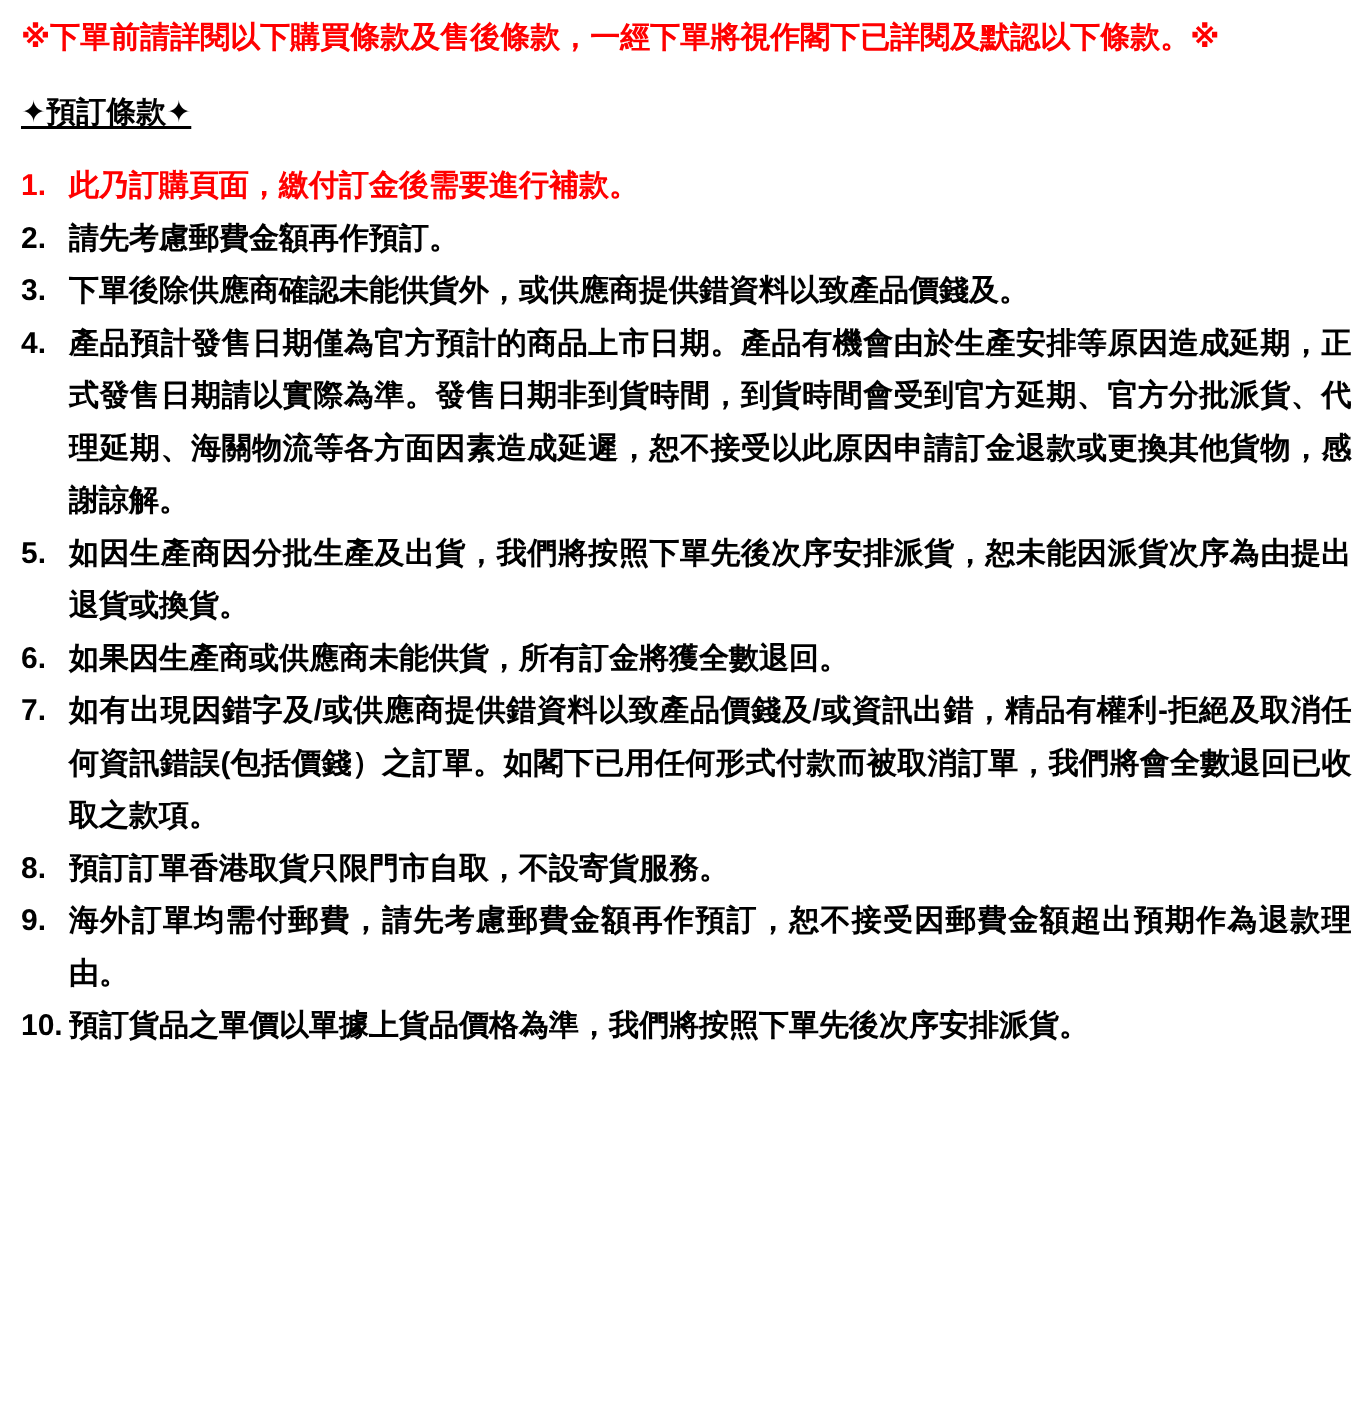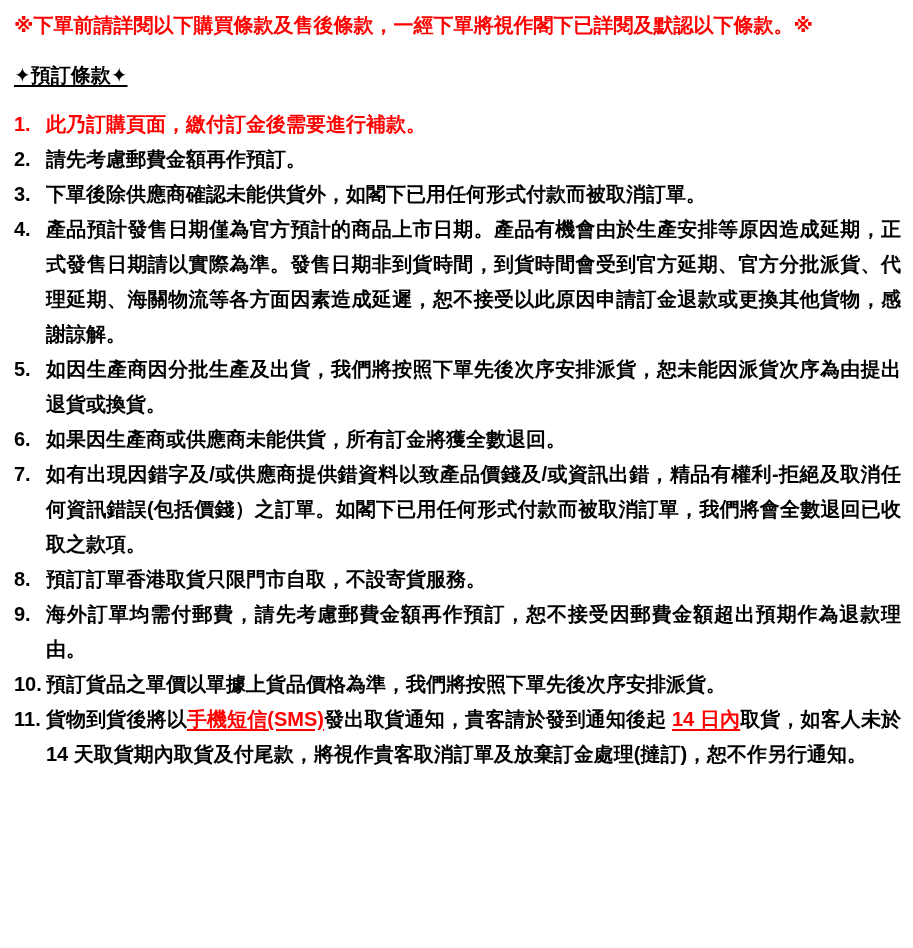--- a/index.html
+++ b/index.html
@@ -53,21 +53,21 @@
     <div class="txt"><span class="red">此乃訂購頁面，繳付訂金後需要進行補款。</span></div>
   </div>
 
   <div class="term">
     <span class="num">2.</span>
     <div class="txt"><span>請先考慮郵費金額再作預訂。</span></div>
   </div>
 
   <div class="term">
     <span class="num">3.</span>
-    <div class="txt"><span>下單後除供應商確認未能供貨外，如閣下已用任何形式付款而被取消訂單。</span></div>
+    <div class="txt"><span>下單後除供應商確認未能供貨外，或供應商提供錯資料以致產品價錢及。</span></div>
   </div>
 
   <div class="term">
     <span class="num">4.</span>
     <div class="txt"><span>產品預計發售日期僅為官方預計的商品上市日期。產品有機會由於生產安排等原因造成延期，正式發售日期請以實際為準。發售日期非到貨時間，到貨時間會受到官方延期、官方分批派貨、代理延期、海關物流等各方面因素造成延遲，恕不接受以此原因申請訂金退款或更換其他貨物，感謝諒解。</span></div>
   </div>
 
   <div class="term">
     <span class="num">5.</span>
     <div class="txt"><span>如因生產商因分批生產及出貨，我們將按照下單先後次序安排派貨，恕未能因派貨次序為由提出退貨或換貨。</span></div>
@@ -91,20 +91,16 @@
   <div class="term">
     <span class="num">9.</span>
     <div class="txt"><span>海外訂單均需付郵費，請先考慮郵費金額再作預訂，恕不接受因郵費金額超出預期作為退款理由。</span></div>
   </div>
 
   <div class="term">
     <span class="num">10.</span>
     <div class="txt"><span>預訂貨品之單價以單據上貨品價格為準，我們將按照下單先後次序安排派貨。</span></div>
   </div>
 
-  <div class="term">
-    <span class="num">11.</span>
-    <div class="txt"><span>貨物到貨後將以</span><span class="red-ul">手機短信(SMS)</span><span>發出取貨通知，貴客請於發到通知後起 </span><span class="red-ul">14 日內</span><span>取貨，如客人未於 14 天取貨期內取貨及付尾款，將視作貴客取消訂單及放棄訂金處理(撻訂)，恕不作另行通知。</span></div>
-  </div>
 
 
 
 </div>
 
 </body></html>

